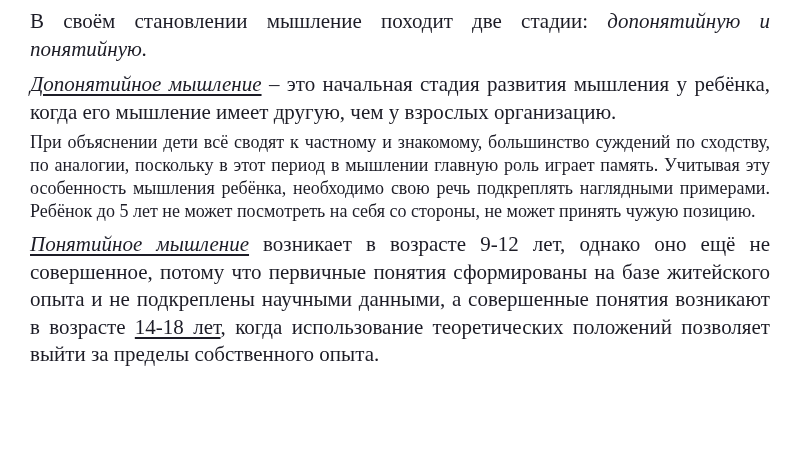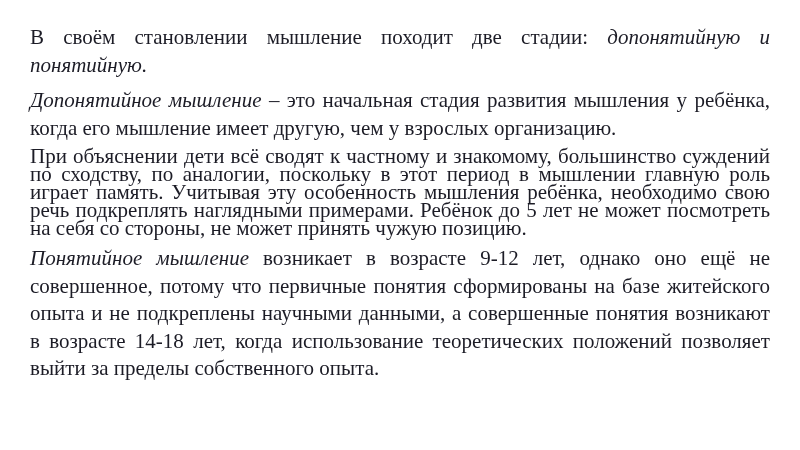--- a/index.html
+++ b/index.html
@@ -8,43 +8,43 @@
     width: 800px;
     height: 450px;
     background: #ffffff;
     overflow: hidden;
     font-family: "Liberation Serif", "DejaVu Serif", serif;
   }
   .slide {
     width: 800px;
     height: 450px;
     background: #ffffff;
-    padding: 24px 30px 0 30px;
+    padding: 8px 30px 0 30px;
     color: #1c1c26;
     border-radius: 22px;
   }
   .para {
     margin: 0;
     text-align: justify;
     color: #1c1c26;
   }
   .p-main {
     font-size: 21px;
     line-height: 27.5px;
   }
   .p-small {
-    font-size: 21px;
-    line-height: 18px;
+    font-size: 18px;
+    line-height: 23px;
   }
   .m-intro      { margin-bottom: 8px; }
   .m-definition { margin-bottom: 5px; }
   .m-details    { margin-bottom: 8px; }
   .m-conceptual { margin-bottom: 26px; }
   .i { font-style: italic; }
-  .u { text-underline-offset: 3px; }
+  .u { text-decoration: underline; text-underline-offset: 3px; }
 </style>
 </head>
 <body>
 
 <div class="slide">
 
   <p class="para p-main m-intro"><span>В своём становлении мышление походит две стадии: </span><span class="i">допонятийную и понятийную.</span></p>
 
   <p class="para p-main m-definition"><span class="i u">Допонятийное мышление</span><span> – это начальная стадия развития мышления у ребёнка, когда его мышление имеет другую, чем у взрослых организацию.</span></p>
 

